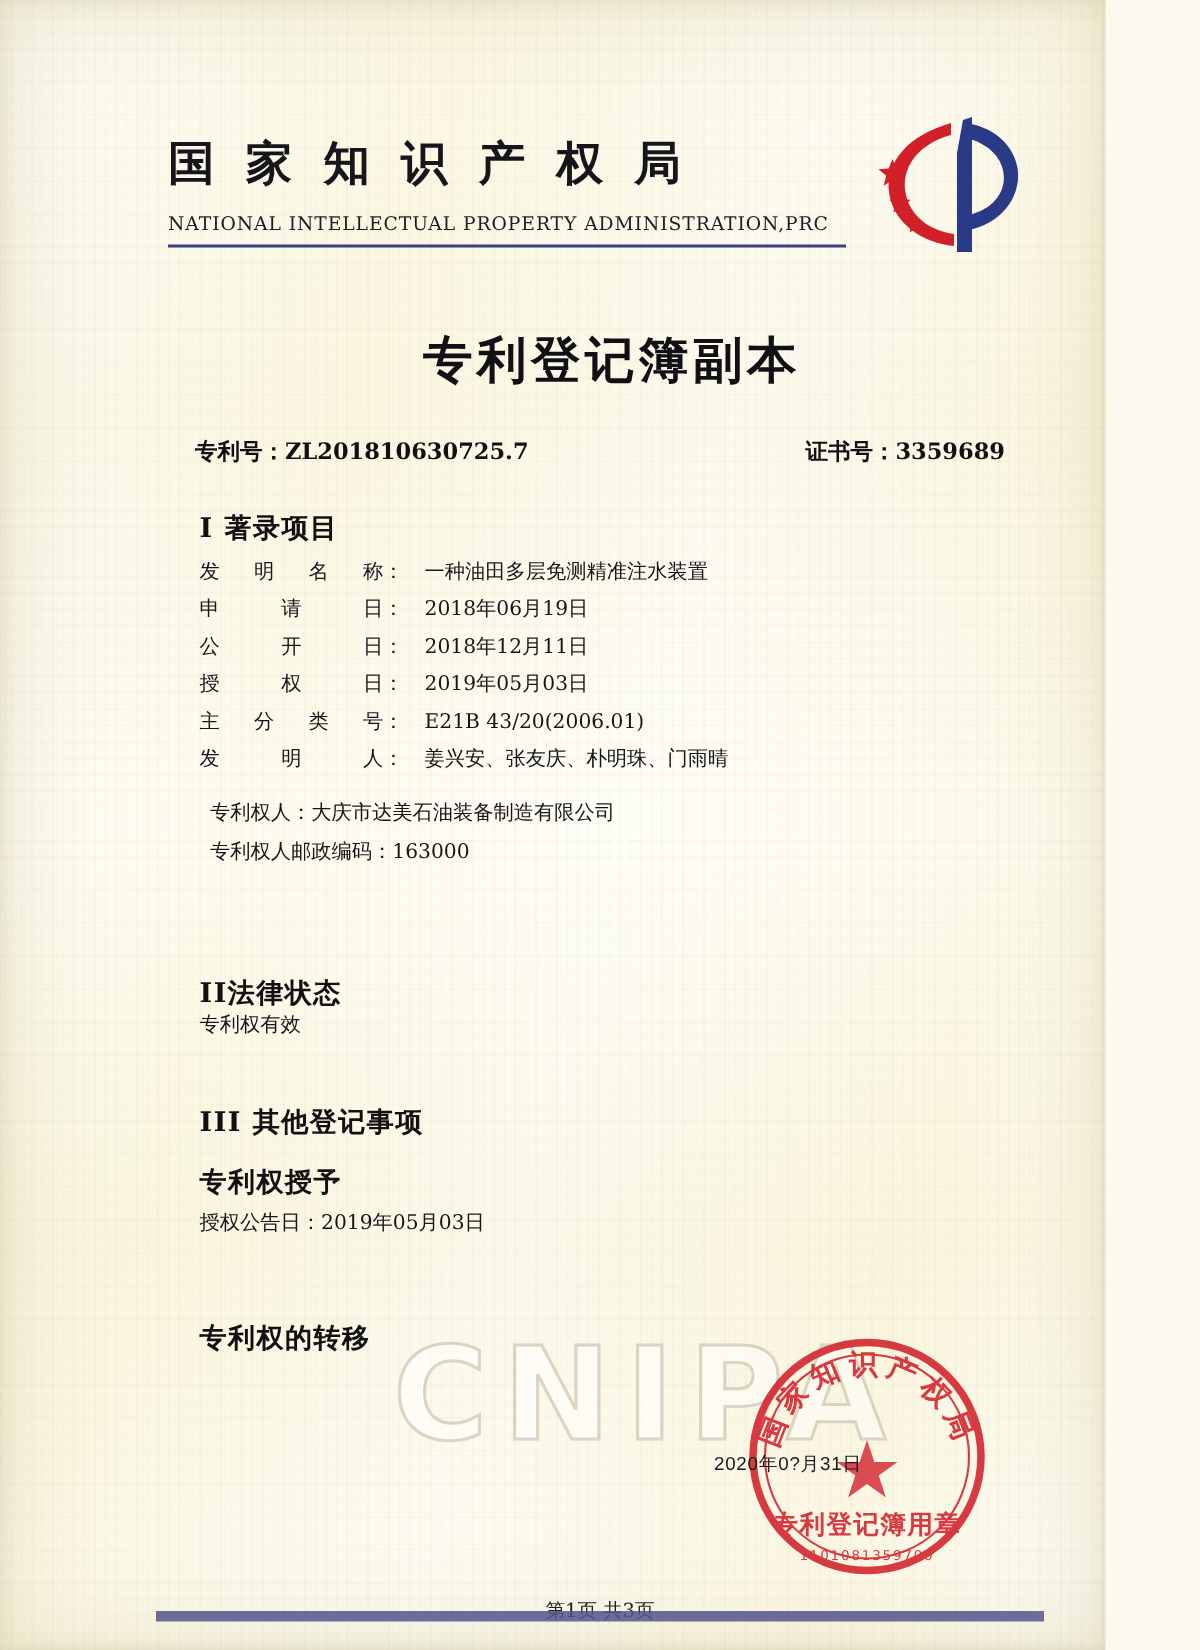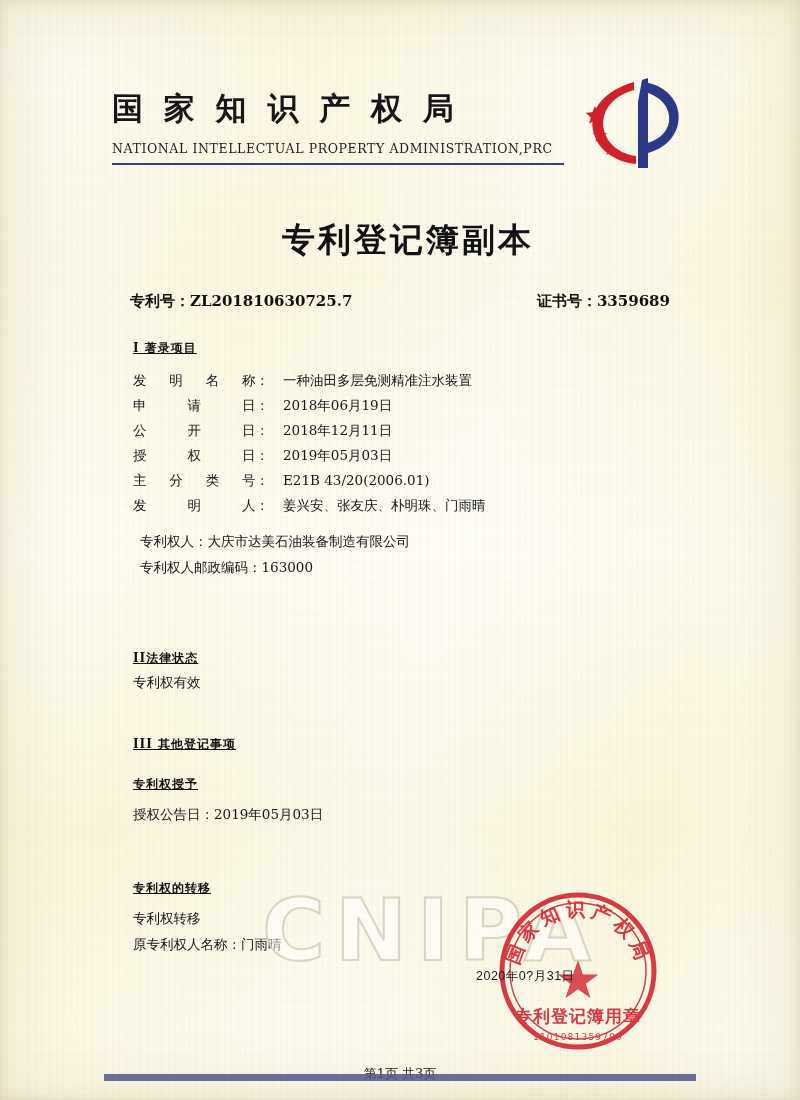--- a/index.html
+++ b/index.html
@@ -8,21 +8,21 @@
   }
   body {
     width: 800px;
     height: 1100px;
     font-family: "DejaVu Sans", "Liberation Sans", sans-serif;
     background: #fdfaf0;
     overflow: hidden;
   }
   .page {
     position: relative;
-    width: 800px;
+    width: 737px;
     height: 1100px;
     background:
       linear-gradient(105deg, rgba(255,255,255,0.55) 0%, rgba(255,252,235,0.2) 30%, rgba(255,255,255,0.45) 55%, rgba(253,248,228,0.25) 80%, rgba(255,255,255,0.5) 100%),
       linear-gradient(180deg, #fbf7e4 0%, #f9f4dd 25%, #fdfbef 50%, #f8f3d9 75%, #fcf8e8 100%);
     overflow: hidden;
   }
   
   .texture {
     position: absolute;
     inset: 0;
@@ -100,25 +100,24 @@
     justify-content: space-between;
     font-family: "DejaVu Serif", "Liberation Serif", serif;
     font-size: 15px;
     font-weight: bold;
     color: #111;
   }
 
   .section-head {
     position: absolute;
     font-family: "DejaVu Serif", "Liberation Serif", serif;
-    font-size: 12px;
+    font-size: 18px;
     font-weight: bold;
     color: #111;
     letter-spacing: 1px;
-    text-decoration: underline;
   }
   .body-text {
     font-family: "DejaVu Serif", "Liberation Serif", serif;
     font-size: 13.5px;
     color: #15151a;
   }
 
   
   .bib {
     position: absolute;
@@ -320,24 +319,20 @@
 
   <div class="section-head sec2-head">II法律状态</div>
   <div class="sec2-body body-text">专利权有效</div>
 
   <div class="section-head sec3-head">III  其他登记事项</div>
 
   <div class="section-head sub1-head">专利权授予</div>
   <div class="sub1-body body-text">授权公告日：2019年05月03日</div>
 
   <div class="section-head sub2-head">专利权的转移</div>
-  <div class="sub2-body body-text">
-    <div>专利权转移</div>
-    <div>原专利权人名称：门雨晴</div>
-  </div>
 
   <div class="watermark">CNIPA</div>
 
   <div class="seal">
     <svg width="162" height="162" viewBox="0 0 162 162">
       <g opacity="0.88">
         <circle cx="81" cy="81" r="76" fill="none" stroke="#d2202a" stroke-width="5"></circle>
         <circle cx="81" cy="81" r="68" fill="none" stroke="#d2202a" stroke-width="1.4"></circle>
         <path id="arcTop" d="M 21 86 A 60 60 0 0 1 141 86" fill="none"></path>
         <text font-family="DejaVu Serif, Liberation Serif, serif" font-size="19" font-weight="bold" fill="#d2202a" letter-spacing="5">

